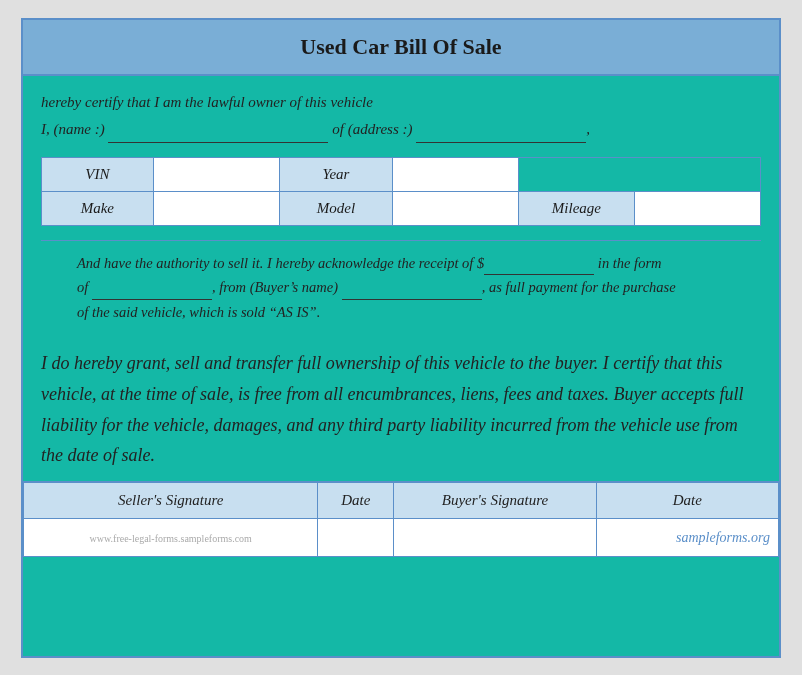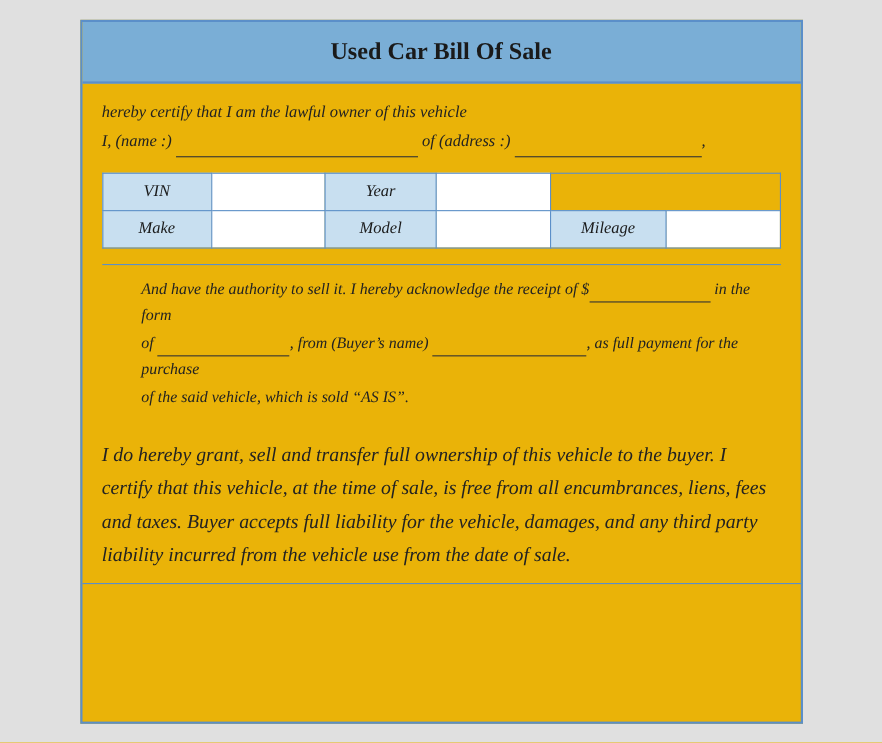--- a/index.html
+++ b/index.html
@@ -11,23 +11,23 @@
     body {
       background: #e0e0e0;
       display: flex;
       justify-content: center;
       align-items: center;
       min-height: 100vh;
       font-family: Georgia, 'Times New Roman', serif;
     }
 
     .document-wrapper {
-      background: #eab308;
+      background: #14b8a6;
       border: 2px solid #5b8fc9;
-      width: 657px;
+      width: 760px;
       min-height: 640px;
       padding: 0;
       position: relative;
     }
 
     .doc-title-bar {
       background: #7aaed6;
       text-align: center;
       padding: 14px 10px;
       border-bottom: 2px solid #5b8fc9;
@@ -245,14 +245,34 @@
     </div>
 
     <div class="ownership-section">
       <div class="ownership-text">I do hereby grant, sell and transfer full ownership of this vehicle to the buyer. I certify that this vehicle, at the time of sale, is free from all encumbrances, liens, fees and taxes. Buyer accepts full liability for the vehicle, damages, and any third party liability incurred from the vehicle use from the date of sale.</div>
     </div>
 
   </div>
 
   <hr class="section-divider">
 
+  <table class="signature-table">
+    <tbody>
+        <tr>
+      <td class="sig-label">Seller's Signature</td>
+      <td class="sig-label">Date</td>
+      <td class="sig-label">Buyer's Signature</td>
+      <td class="sig-label">Date</td>
+    </tr>
+    <tr>
+      <td class="sig-value">
+        <span class="watermark-text">www.free-legal-forms.sampleforms.com</span>
+      </td>
+      <td class="sig-value"></td>
+      <td class="sig-value"></td>
+      <td class="sig-value" style="text-align:right; padding-right: 8px;">
+        <span class="sampleforms-label">sampleforms.org</span>
+      </td>
+    </tr>
+  </tbody>
+    </table>
 
 </div>
 
 </body></html>

